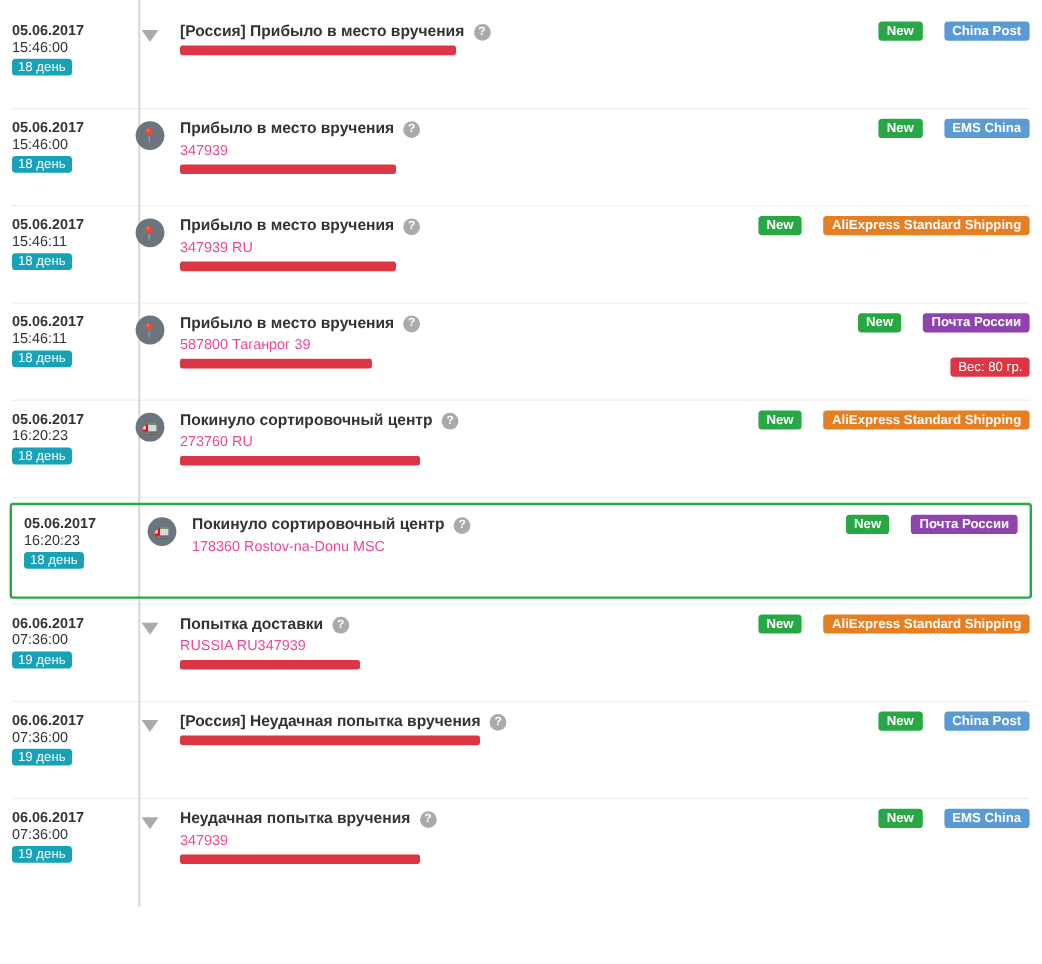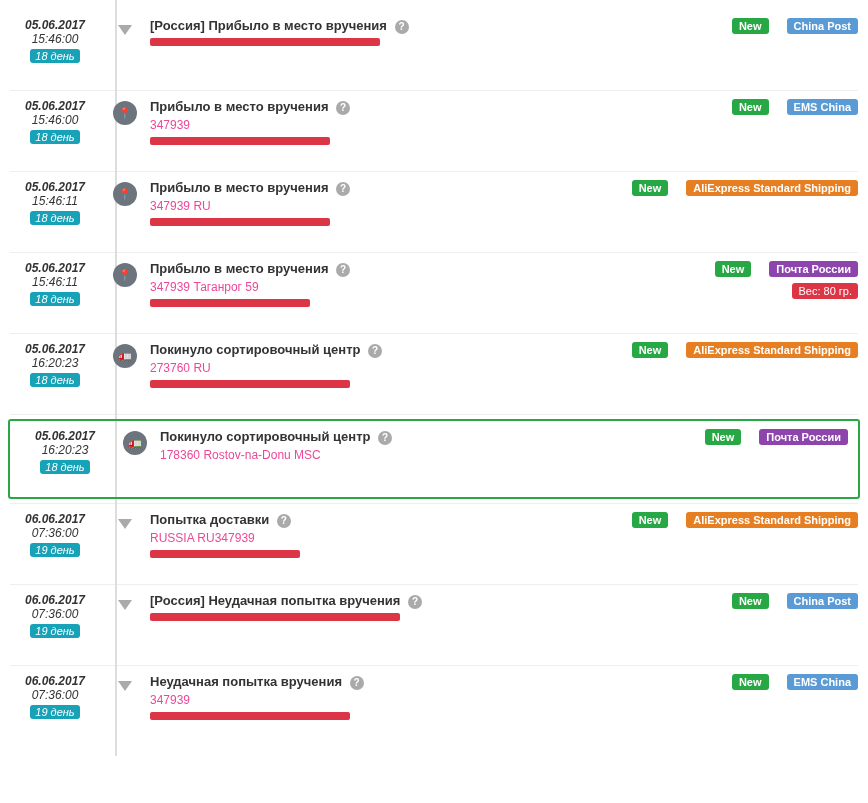--- a/index.html
+++ b/index.html
@@ -30,24 +30,23 @@
       min-height: 80px;
     }
     .entry.highlighted {
       border: 2px solid #28a745;
       margin: 4px 8px 4px 8px;
       border-radius: 3px;
     }
     .date-col {
       width: 100px;
       min-width: 100px;
-      text-align: center;
+      text-align: left;
       padding-right: 10px;
       flex-shrink: 0;
-      font-style: italic;
     }
     .date-text {
       font-size: 12px;
       color: #333;
       font-weight: bold;
     }
     .time-text {
       font-size: 12px;
       color: #333;
     }
@@ -136,21 +135,21 @@
       color: #fff;
     }
     .badge-new { background: #28a745; }
     .badge-service { background: #5b9bd5; }
     .badge-weight {
       background: #dc3545;
       color: #fff;
       font-size: 11px;
       padding: 2px 6px;
       border-radius: 3px;
-      margin-top: 3px;
+      margin-top: 18px;
     }
     .help-icon {
       display: inline-block;
       width: 14px;
       height: 14px;
       border-radius: 50%;
       background: #aaa;
       color: #fff;
       font-size: 10px;
       text-align: center;
@@ -239,21 +238,21 @@
       <div class="date-col">
     <div class="date-text">05.06.2017</div>
     <div class="time-text">15:46:11</div>
     <div><span class="day-badge">18 день</span></div>
   </div>
       <div class="icon-col">
         <div class="icon-circle location">📍</div>
       </div>
       <div class="content-col">
         <div class="entry-title">Прибыло в место вручения <span class="help-icon">?</span></div>
-        <div class="entry-sub">347939 Таганрог 59</div>
+        <div class="entry-sub">587800 Таганрог 39</div>
         <div class="red-bar" style="width: 160px;"></div>
       </div>
       <div class="badges-col">
         <div class="badge-row">
           <span class="badge badge-new">New</span>
           <span class="badge badge-service" style="background: rgb(142, 68, 173);">Почта России</span>
         </div>
         <span class="badge-weight">Вес: 80 гр.</span>
       </div>
     </div>

